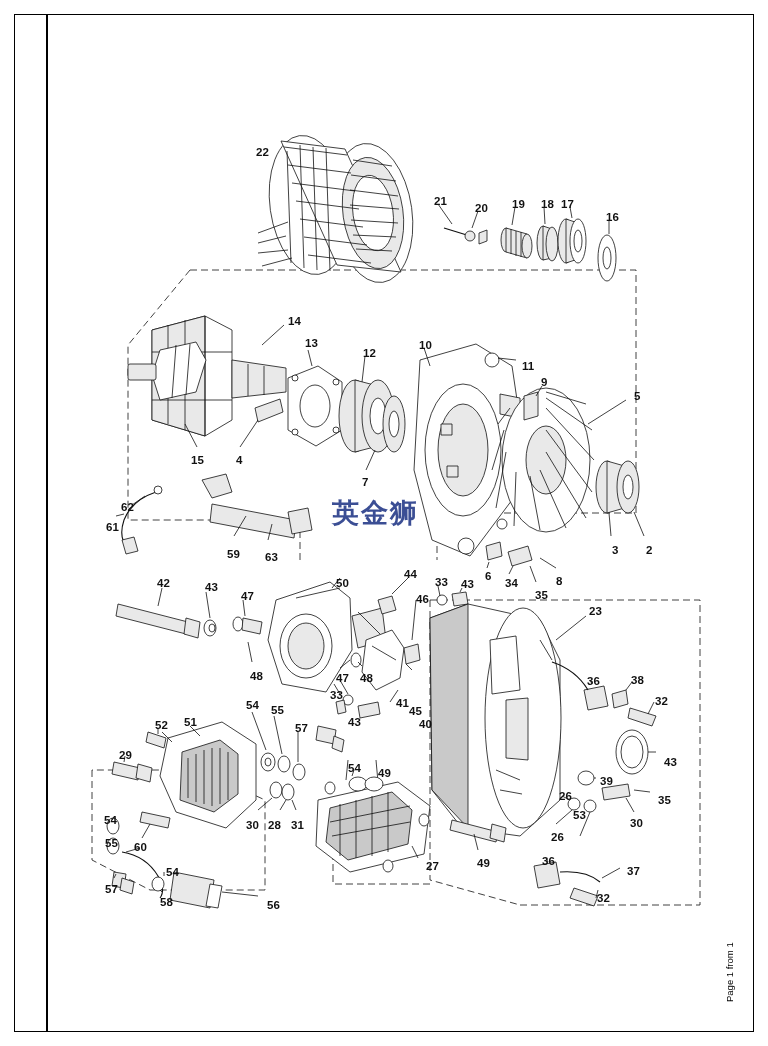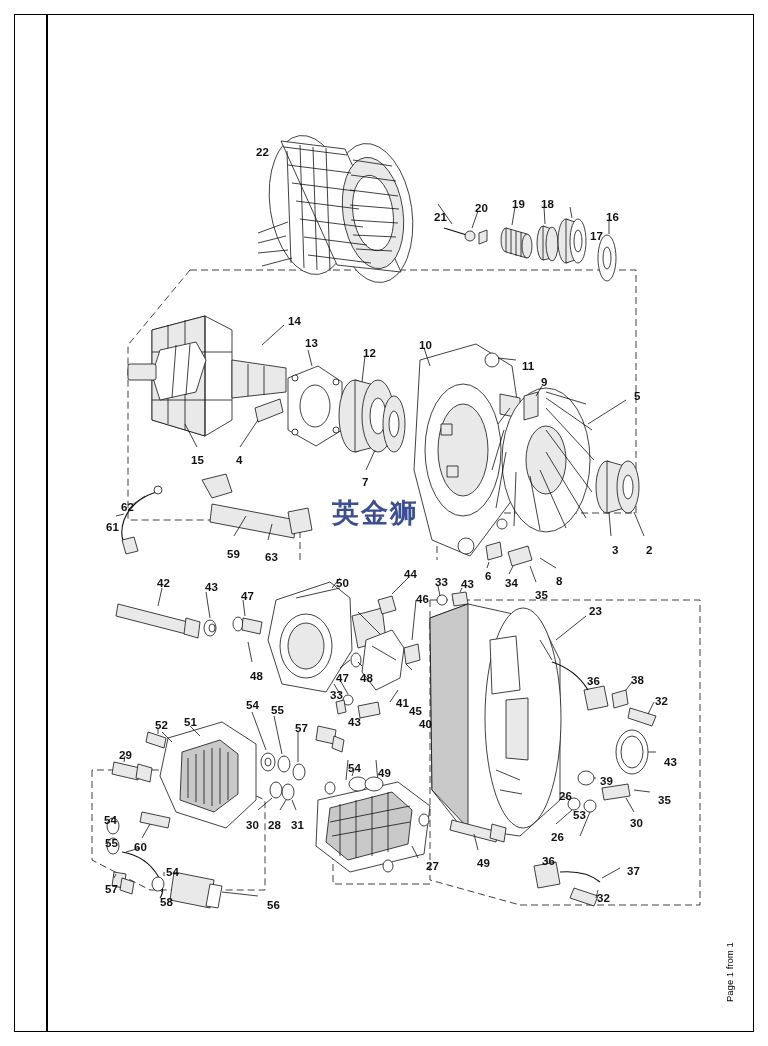--- a/index.html
+++ b/index.html
@@ -400,25 +400,25 @@
       <ellipse class="fillw" cx="374" cy="784" rx="9" ry="7"></ellipse>
       <path class="ln" d="M352 776 L354 770"></path>
     </g>
 
   </svg>
 
   <div class="watermark">英金狮</div>
 
   <div id="callout-layer">
       <div class="lbl" style="left: 256px; top: 147px;">22</div>
-      <div class="lbl" style="left: 434px; top: 196px; margin-top: 16px;">21</div>
+      <div class="lbl" style="left: 434px; top: 196px;">21</div>
       <div class="lbl" style="left: 475px; top: 203px;">20</div>
       <div class="lbl" style="left: 512px; top: 199px;">19</div>
       <div class="lbl" style="left: 541px; top: 199px;">18</div>
-      <div class="lbl" style="left: 590px; top: 199px; margin-top: 32px;">17</div>
+      <div class="lbl" style="left: 561px; top: 199px;">17</div>
       <div class="lbl" style="left: 606px; top: 212px;">16</div>
       <div class="lbl" style="left: 288px; top: 316px;">14</div>
       <div class="lbl" style="left: 305px; top: 338px;">13</div>
       <div class="lbl" style="left: 363px; top: 348px;">12</div>
       <div class="lbl" style="left: 419px; top: 340px;">10</div>
       <div class="lbl" style="left: 522px; top: 361px;">11</div>
       <div class="lbl" style="left: 541px; top: 377px;">9</div>
       <div class="lbl" style="left: 634px; top: 391px;">5</div>
       <div class="lbl" style="left: 191px; top: 455px;">15</div>
       <div class="lbl" style="left: 236px; top: 455px;">4</div>

